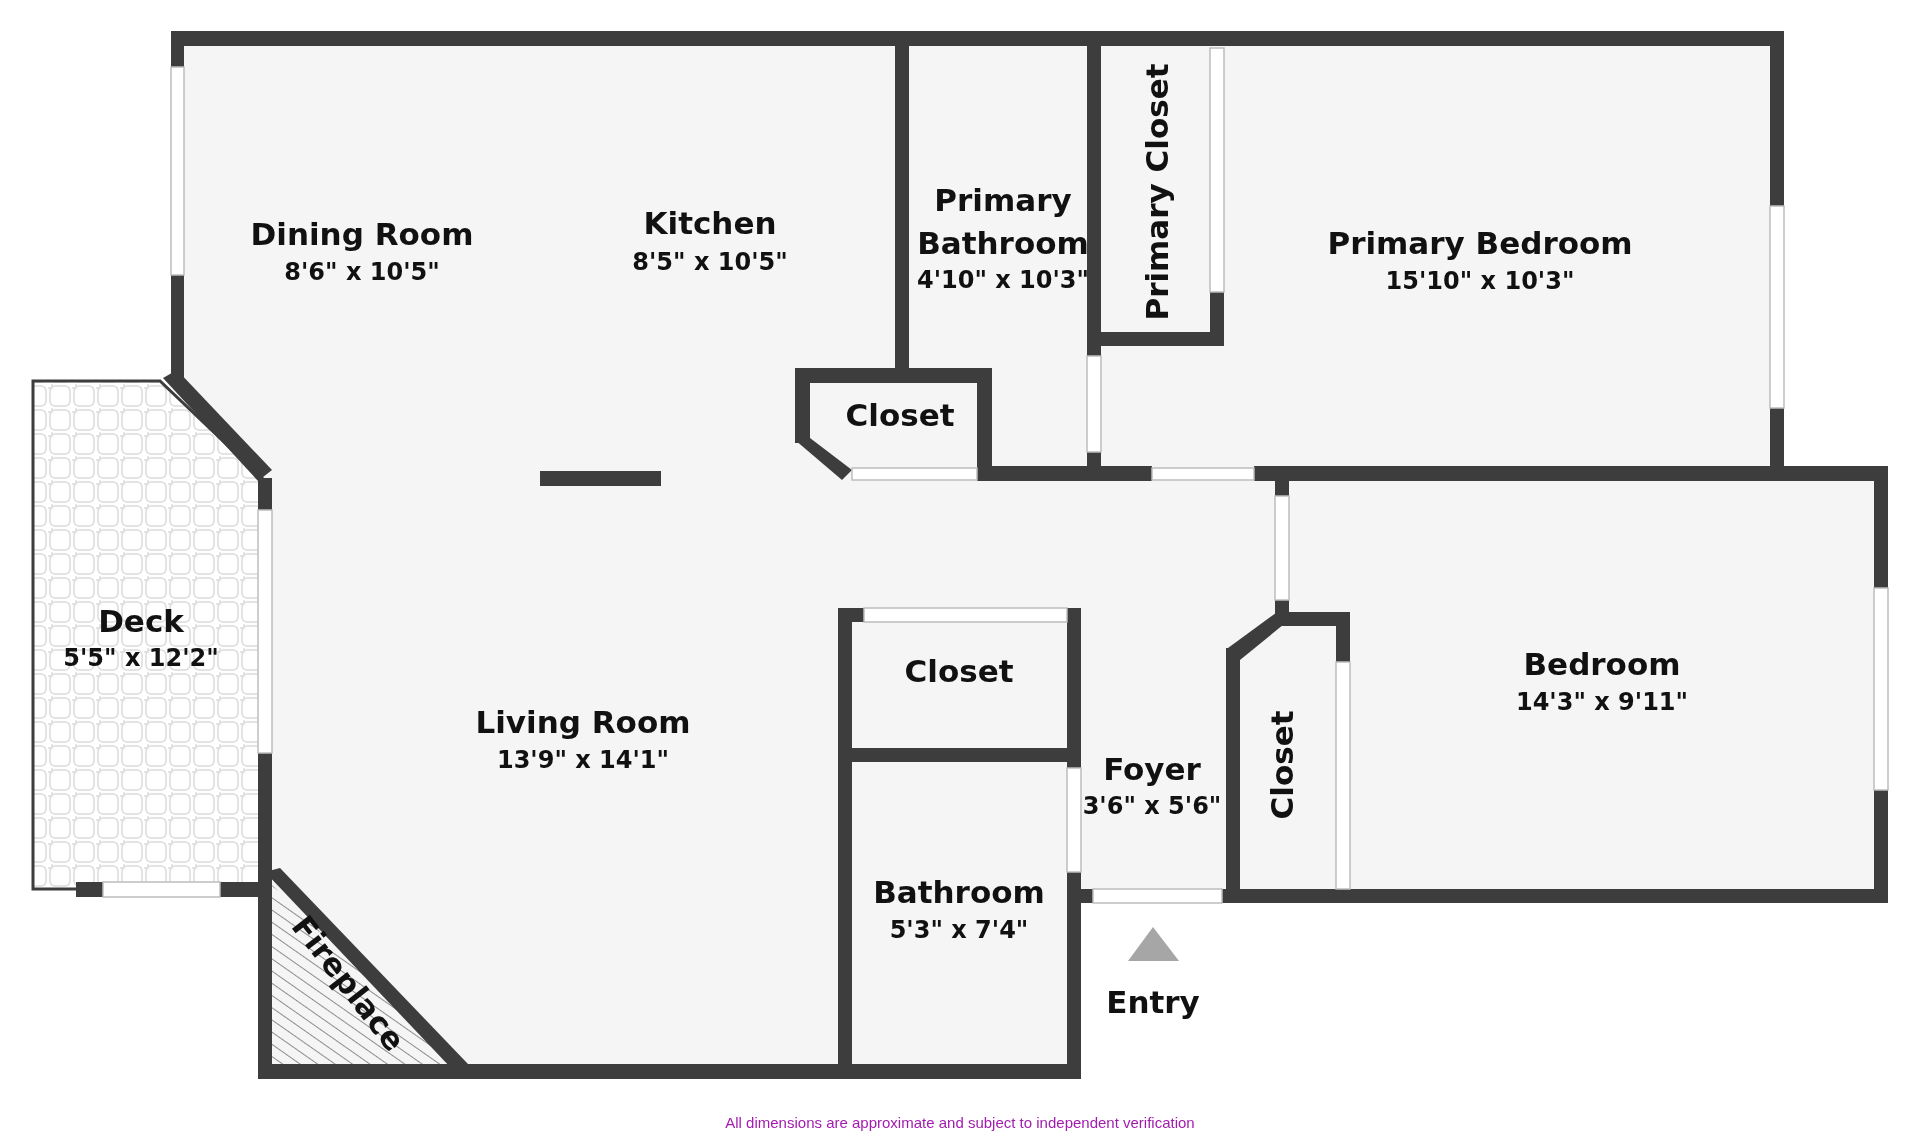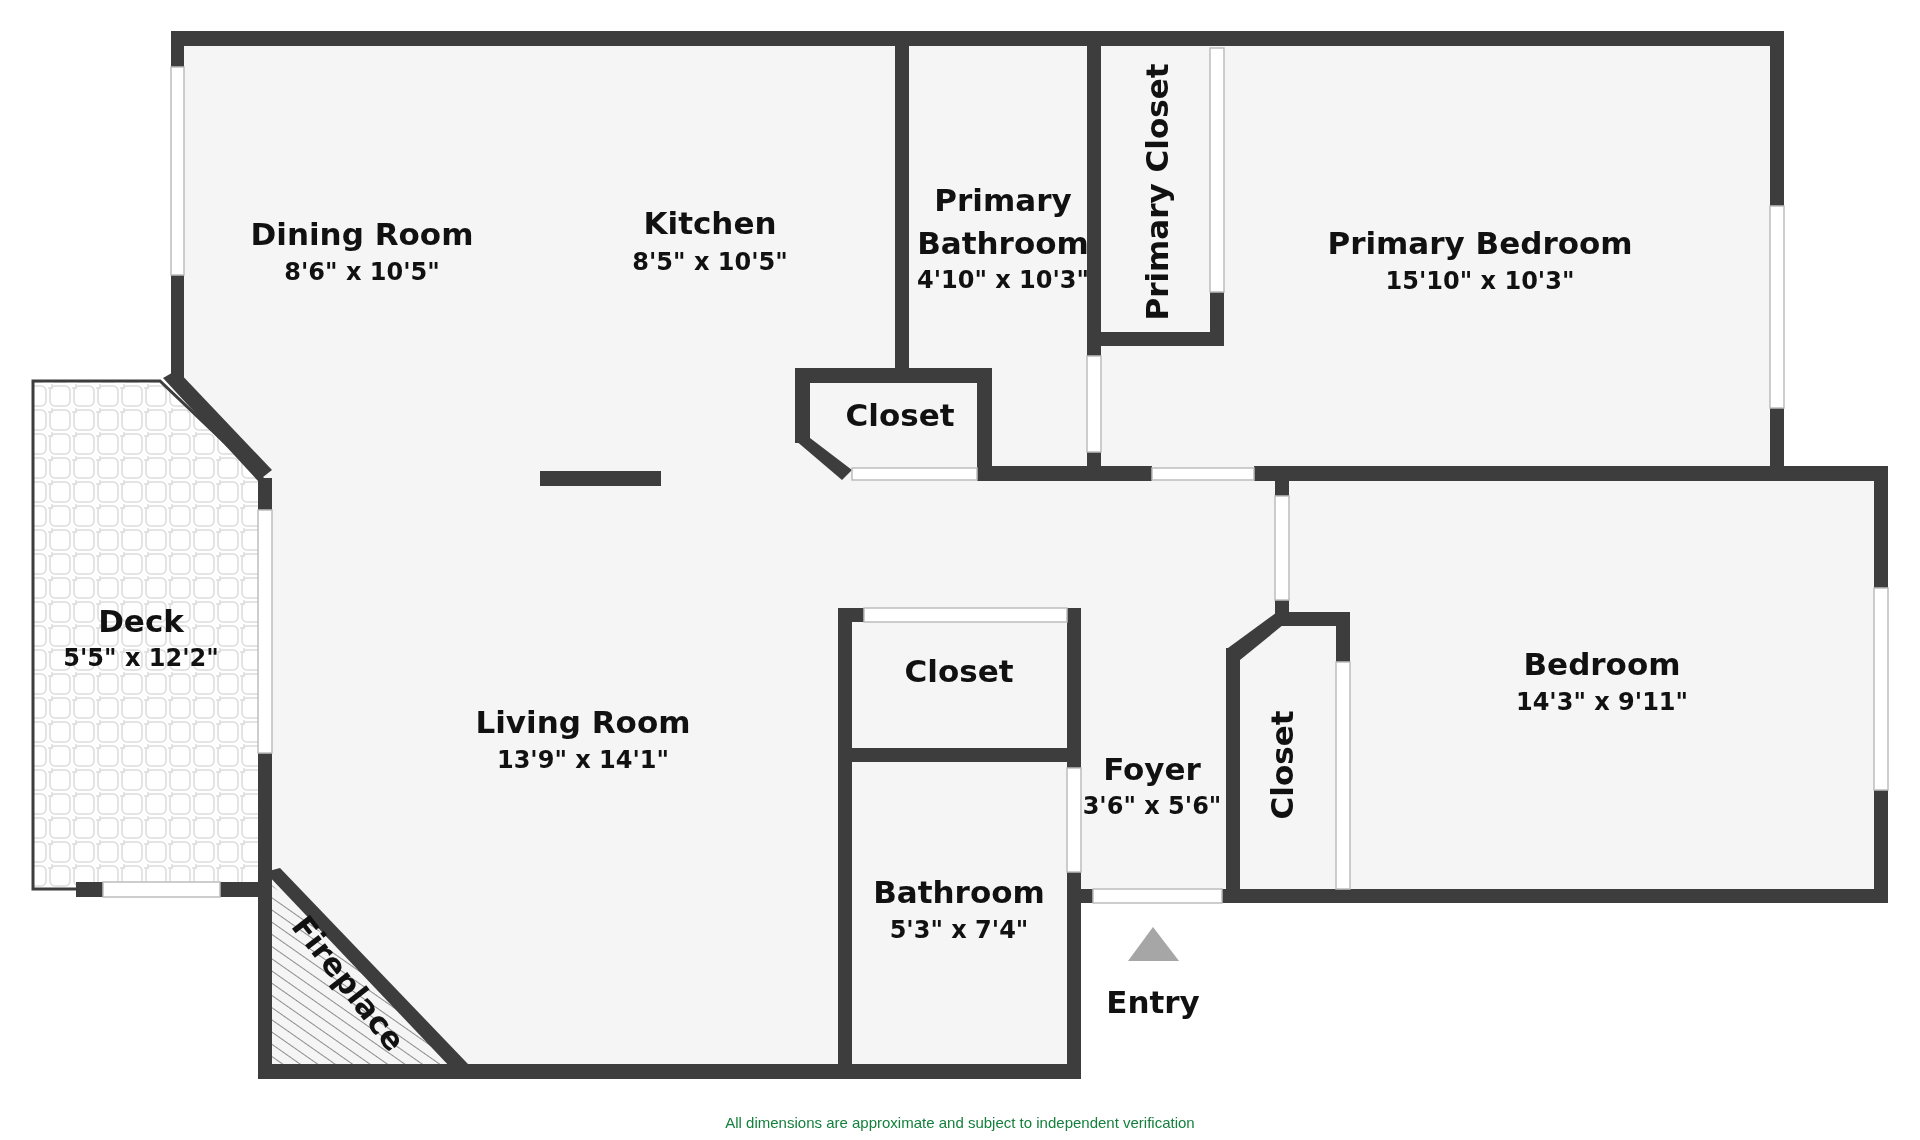--- a/index.html
+++ b/index.html
@@ -4,21 +4,21 @@
 <style>
   html, body { margin:0; padding:0; background:#ffffff; }
   body { width:1920px; height:1140px; overflow:hidden; position:relative; font-family:"DejaVu Sans", sans-serif; }
   #plan { position:absolute; left:0; top:0; width:1920px; height:1140px; }
   .floor { fill:#f5f5f5; }
   .wall { fill:#3d3d3d; }
   .win { fill:#ffffff; stroke:#bdbdbd; stroke-width:1.5; }
   .label { font-family:"DejaVu Sans", sans-serif; font-weight:bold; fill:#111111; text-anchor:middle; }
   .name { font-size:31px; }
   .dim { font-size:24px; }
-  .disclaimer { position:absolute; left:0; width:1920px; top:1114px; text-align:center; font-family:"Liberation Sans", sans-serif; font-size:15px; color:#15803d; }
+  .disclaimer { position:absolute; left:0; width:1920px; top:1114px; text-align:center; font-family:"Liberation Sans", sans-serif; font-size:15px; color:#a21caf; }
 </style>
 </head>
 <body>
 
 <svg id="plan" viewBox="0 0 1920 1140" xmlns="http://www.w3.org/2000/svg">
   <defs>
     <pattern id="tile" width="24" height="24" patternUnits="userSpaceOnUse">
       <rect width="24" height="24" fill="#ffffff"></rect>
       <rect x="2" y="2" width="20" height="20" rx="5" fill="none" stroke="#dcdcdc" stroke-width="1.5"></rect>
       <rect x="-4" y="-4" width="8" height="8" fill="none" stroke="#dcdcdc" stroke-width="1.5"></rect>

